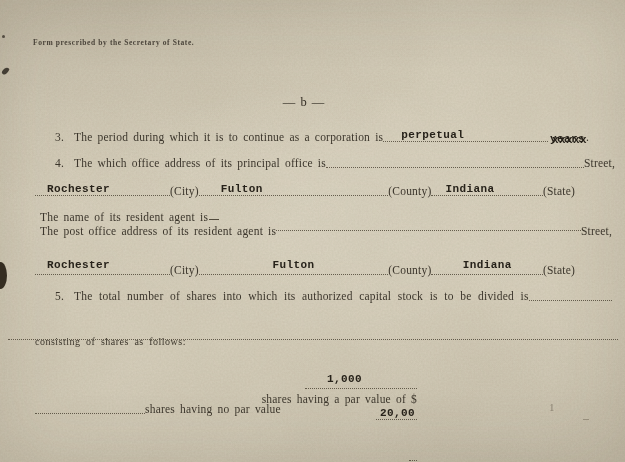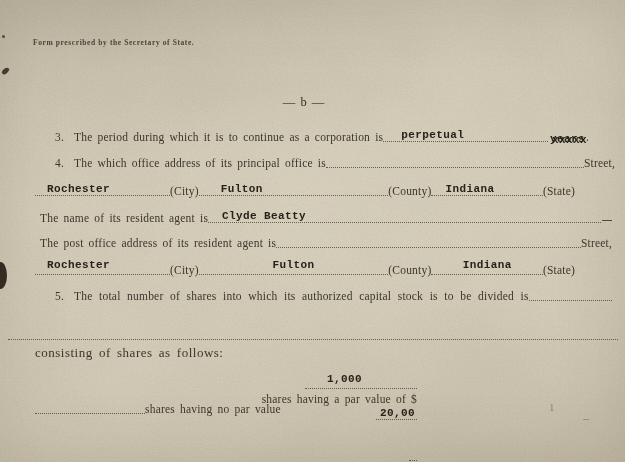--- a/index.html
+++ b/index.html
@@ -29,21 +29,21 @@
   .up{transform:translateY(-3px);}
   .strike{position:relative;display:inline-block;margin:0 1px 0 2px;}
   .strike .over{position:absolute;left:2px;top:1px;}
   .tail-dash{width:10px;border-bottom:1.5px solid rgba(50,42,30,.8);margin-bottom:5px;margin-left:1px;}
 
   .header-note{position:absolute;top:38px;left:33px;font-size:7.5px;font-weight:bold;letter-spacing:.6px;color:#4b443a;}
   .page-marker{position:absolute;top:95px;left:272px;width:64px;text-align:center;font-size:12.5px;letter-spacing:1px;color:#332d24;}
 
   .shares-typed{position:absolute;top:320px;left:138px;}
   .shares-line{position:absolute;top:339px;left:8px;right:7px;border-bottom:1.5px dotted rgba(64,56,42,.75);}
-  .consisting{position:absolute;top:345px;left:35px;font-size:13px;letter-spacing:.5px;word-spacing:2.5px;}
+  .consisting{position:absolute;top:336px;left:35px;font-size:10px;letter-spacing:.5px;word-spacing:2.5px;}
 
   .stray-digit{position:absolute;top:401px;left:549px;font-size:11px;color:#5c5446;opacity:.55;}
   .stray-dash{position:absolute;top:419px;left:583px;width:6px;height:1px;background:rgba(90,80,65,.4);}
   .ink-dot{position:absolute;top:35px;left:2px;width:3px;height:3px;border-radius:50%;background:#3a332a;opacity:.8;}
   .ink-tick{position:absolute;top:67px;left:3px;width:5px;height:8px;background:#2e2820;border-radius:70% 30% 60% 40%;transform:rotate(38deg);opacity:.85;}
   .ink-blob{position:absolute;top:262px;left:-6px;width:13px;height:27px;border-radius:50%;background:#241c12;opacity:.9;}
 </style>
 </head>
 <body>
 
@@ -99,27 +99,24 @@
     </span>
     <span class="txt">(County)</span>
     <span class="fill" style="flex:1;">
       <span class="typed" style="padding-left:14px;">Indiana</span>
     </span>
     <span class="txt">(State)</span>
   </div>
 
   <div class="row" style="top:210px;left:40px;right:13px;">
     <span class="txt ws2">The name of its resident agent is</span>
-    <span class="fill grow">
-      <span class="typed" style="padding-left:14px;">Clyde Beatty</span>
-    </span>
     <span class="tail-dash"></span>
   </div>
 
-  <div class="row" style="top:236px;left:40px;right:13px;">
+  <div class="row" style="top:224px;left:40px;right:13px;align-items:center;">
     <span class="txt ws2">The post office address of its resident agent is</span>
     <span class="leader"></span>
     <span class="txt">Street,</span>
   </div>
 
   <div class="row" style="top:262px;left:35px;right:50px;">
     <span class="fill" style="width:135px;">
       <span class="typed up" style="padding-left:12px;">Rochester</span>
     </span>
     <span class="txt">(City)</span>

